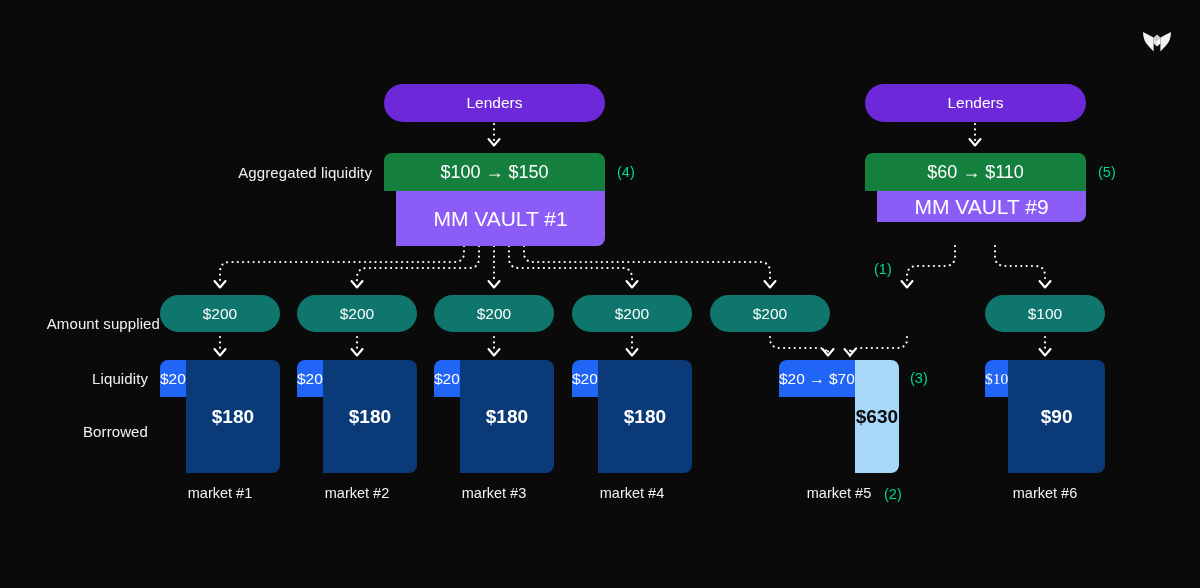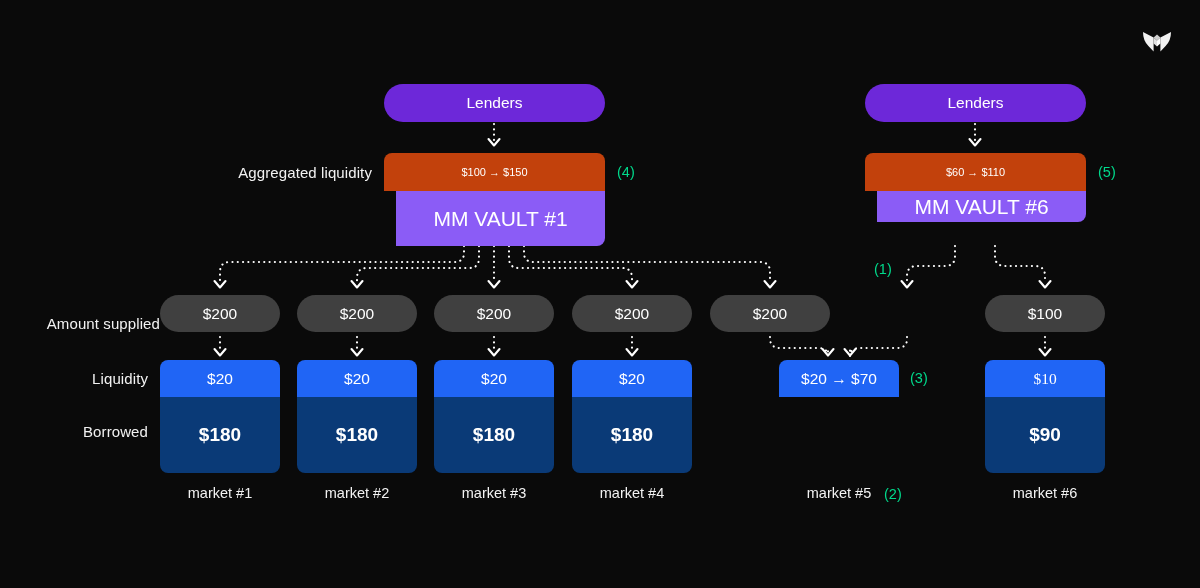--- a/index.html
+++ b/index.html
@@ -41,52 +41,52 @@
   }
 
   
   .vault {
     position: absolute;
     border-radius: 8px;
     overflow: hidden;
     display: flex; flex-direction: column;
   }
   .vault-head {
-    background: #c2410c;
+    background: #15803d;
     height: 38px;
     display: flex; align-items: center; justify-content: center;
-    font-size: 11px; color: #fff;
+    font-size: 18px; color: #fff;
   }
   .vault-body {
     background: #8b5cf6;
     flex: 1;
     display: flex; align-items: center; justify-content: center;
     font-size: 21px; color: #fff; margin-left: 12px;
   }
 
   
   .supplied {
     position: absolute;
     height: 37px;
     border-radius: 18.5px;
-    background: #404040;
+    background: #0f766e;
     display: flex; align-items: center; justify-content: center;
     font-size: 15.5px; color: #ffffff;
   }
   .supplied.hl {
     background: #a8d9fb;
     color: #0a0a0a;
   }
 
   
   .market {
     position: absolute;
     border-radius: 8px;
     overflow: hidden;
-    display: flex; flex-direction: column;
+    display: flex; flex-direction: row;
   }
   .mk-liq {
     background: #2065f5;
     display: flex; align-items: center; justify-content: center;
     font-size: 15.5px; color: #ffffff;
   }
   .mk-bor {
     background: #0a3a77;
     flex: 1;
     display: flex; align-items: center; justify-content: center;
@@ -187,21 +187,21 @@
   <div class="vault" style="left:384px; top:153px; width:221px; height:93px;">
     <div class="vault-head">$100 → $150</div>
     <div class="vault-body">MM VAULT #1</div>
   </div>
   <div class="step" style="left:617px; top:164px;">(4)</div>
 
   <div class="lenders" style="left:865px; top:84px; width:221px;">Lenders</div>
 
   <div class="vault" style="left:865px; top:153px; width:221px; height:69px;">
     <div class="vault-head">$60 → $110</div>
-    <div class="vault-body">MM VAULT #6</div>
+    <div class="vault-body">MM VAULT #9</div>
   </div>
   <div class="step" style="left:1098px; top:164px;">(5)</div>
 
   <div class="supplied" style="left:160px; top:295px; width:120px;">$200</div>
   <div class="supplied" style="left:297px; top:295px; width:120px;">$200</div>
   <div class="supplied" style="left:434px; top:295px; width:120px;">$200</div>
   <div class="supplied" style="left:572px; top:295px; width:120px;">$200</div>
   <div class="supplied" style="left:710px; top:295px; width:120px;">$200</div>
   <div class="supplied" style="left:985px; top:295px; width:120px;">$100</div>
 
@@ -226,20 +226,21 @@
   <div class="mk-cap" style="left:434px; top:485px; width:120px;">market #3</div>
 
   <div class="market" style="left:572px; top:360px; width:120px; height:113px;">
     <div class="mk-liq" style="height:37px;">$20</div>
     <div class="mk-bor">$180</div>
   </div>
   <div class="mk-cap" style="left:572px; top:485px; width:120px;">market #4</div>
 
   <div class="market hl" style="left:779px; top:360px; width:120px; height:113px;">
     <div class="mk-liq" style="height:37px;">$20 → $70</div>
+    <div class="mk-bor">$630</div>
   </div>
   <div class="mk-cap" style="left:779px; top:485px; width:120px;">market #5</div>
   <div class="step" style="left:884px; top:486px;">(2)</div>
   <div class="step" style="left:910px; top:370px;">(3)</div>
 
   <div class="market" style="left:985px; top:360px; width:120px; height:113px;">
     <div class="mk-liq" style="height:37px;font-family:Liberation Serif, serif;">$10</div>
     <div class="mk-bor">$90</div>
   </div>
   <div class="mk-cap" style="left:985px; top:485px; width:120px;">market #6</div>

